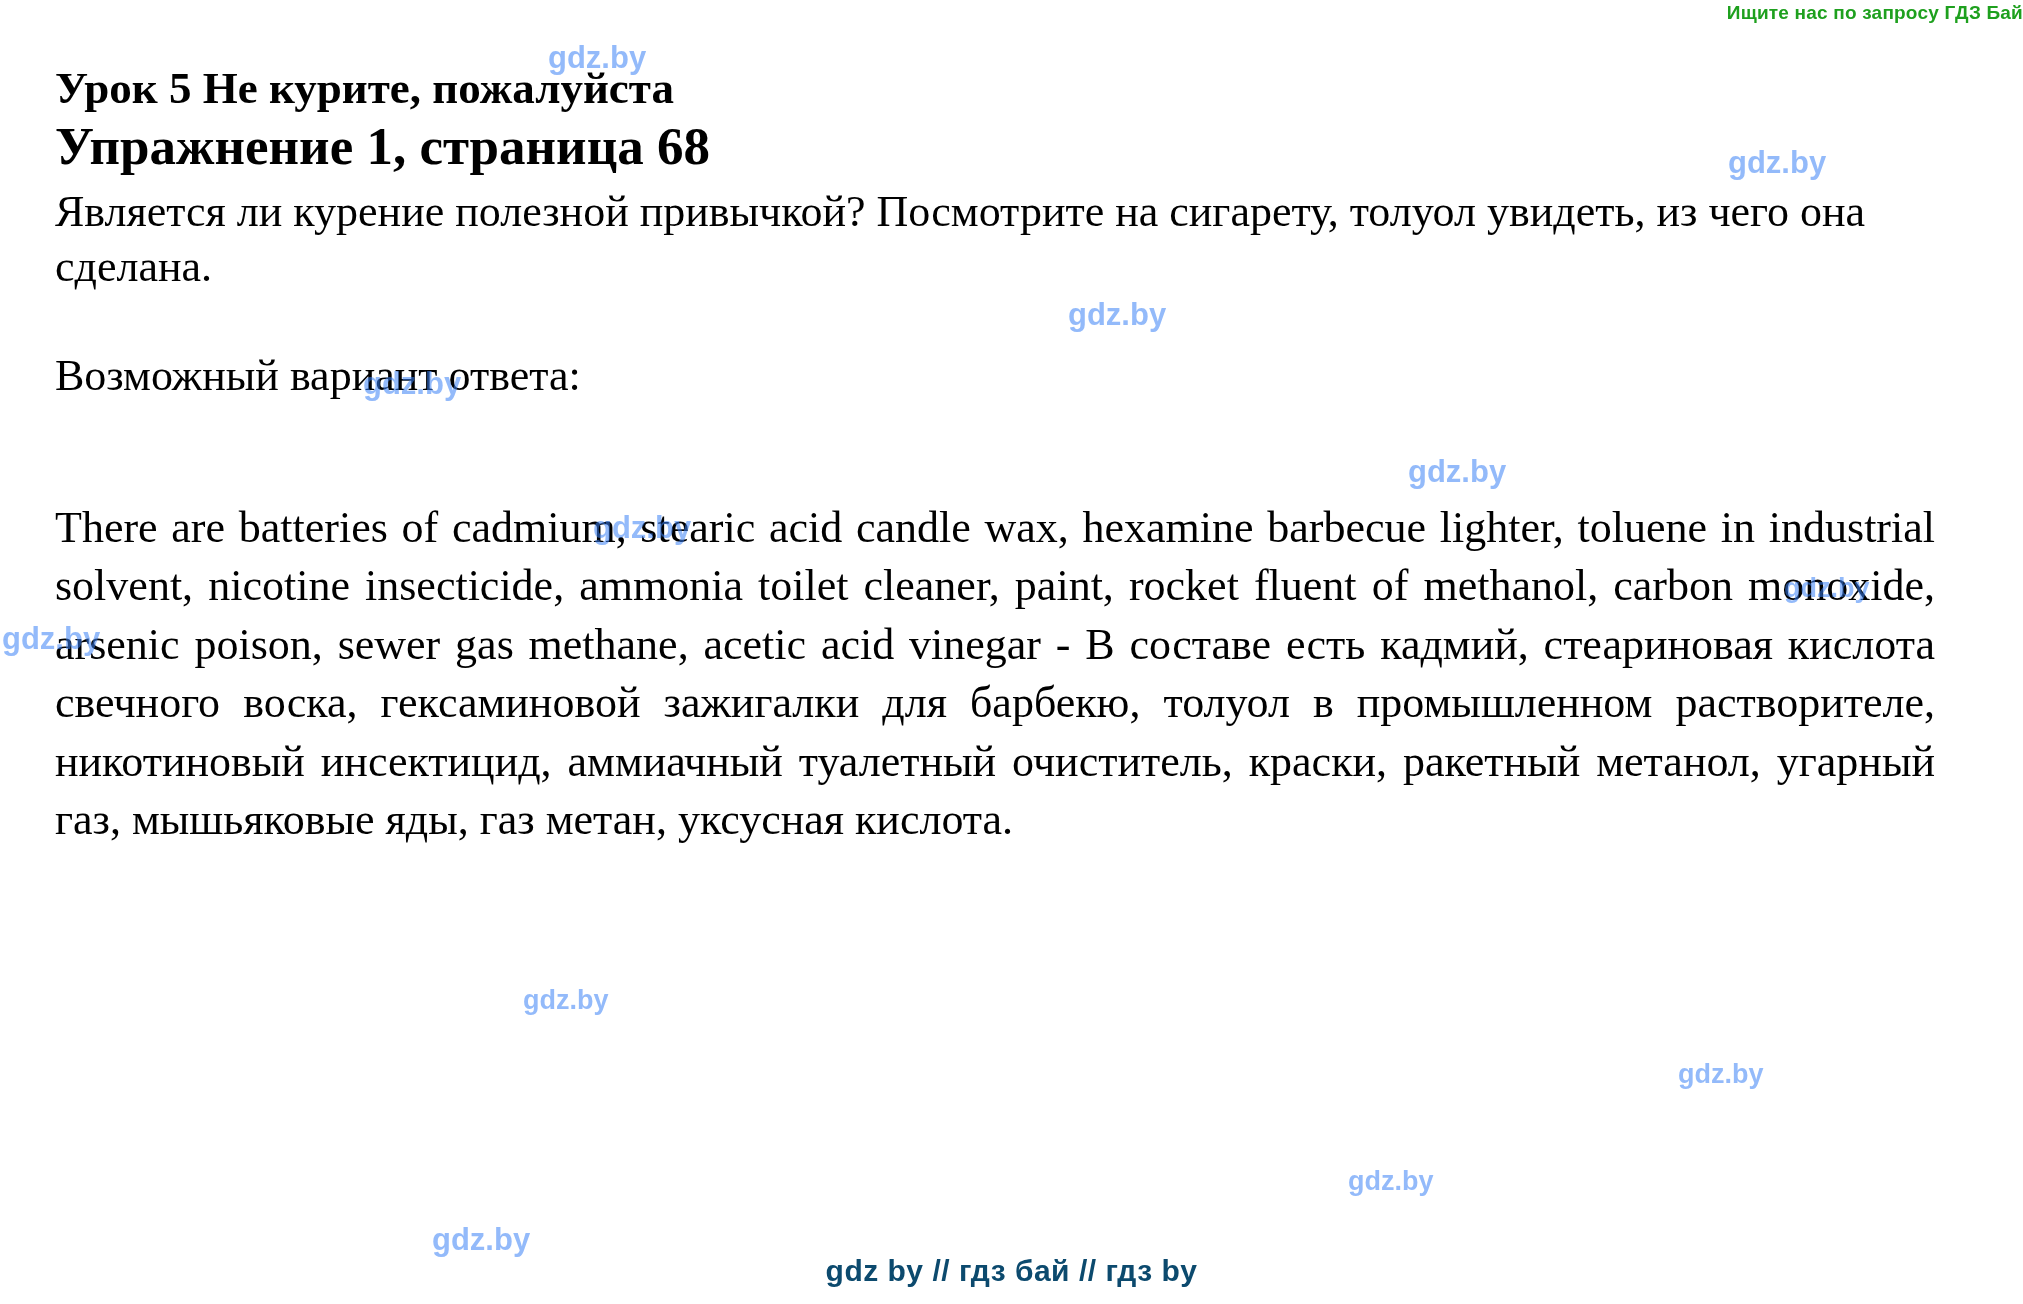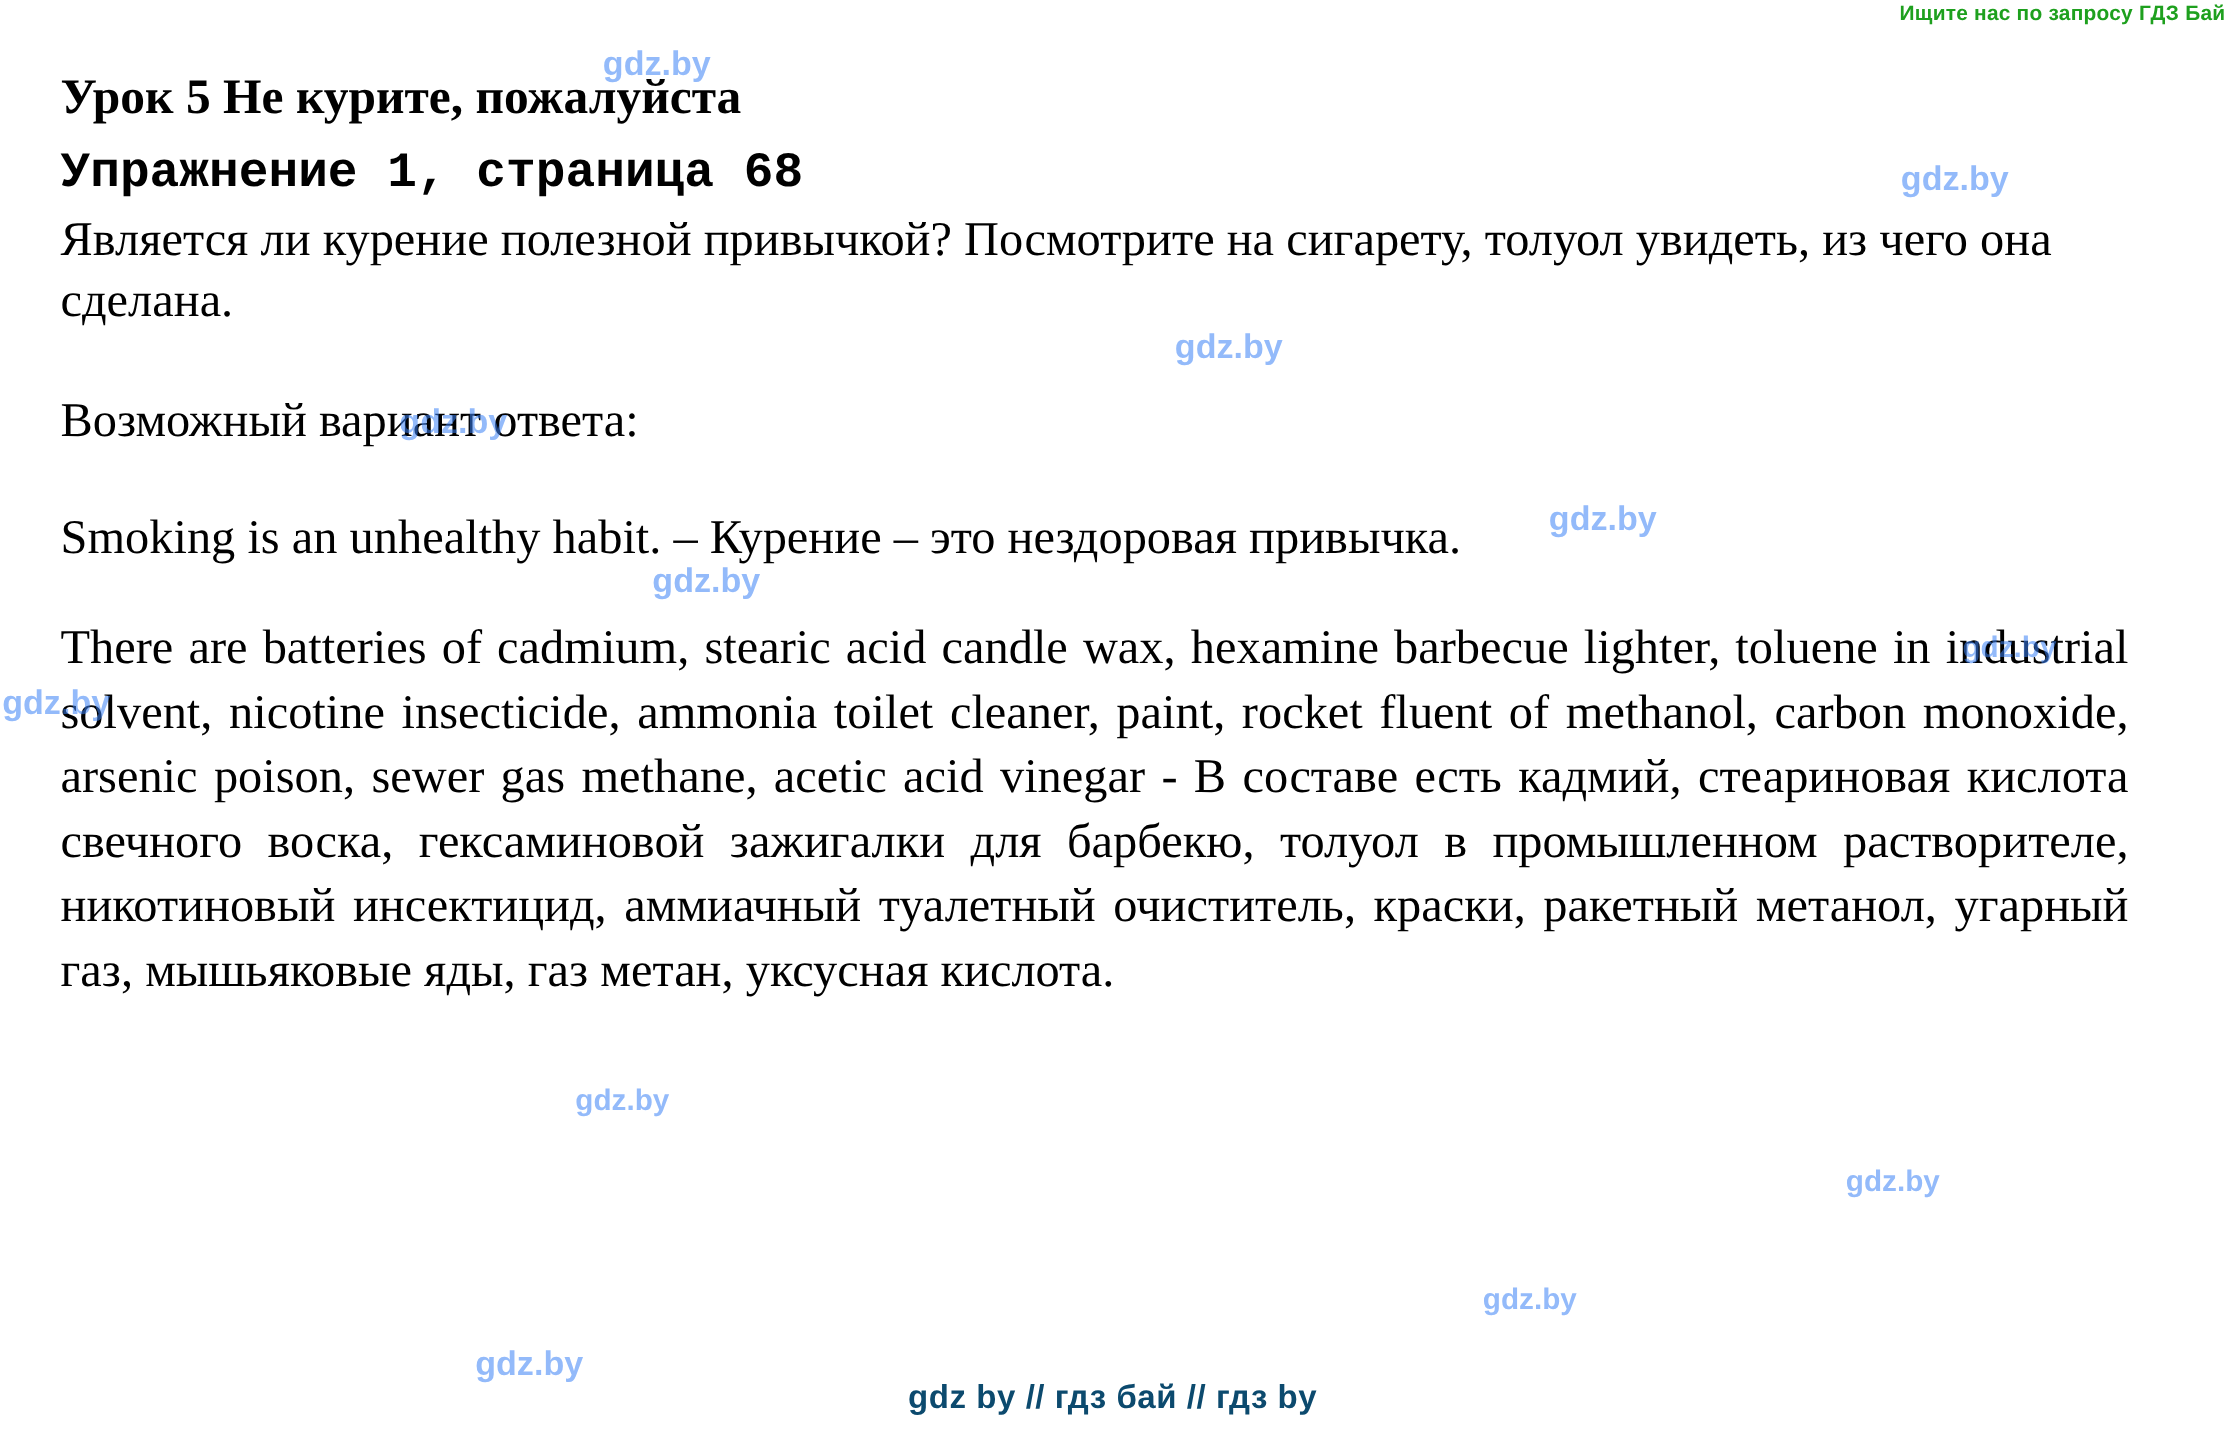--- a/index.html
+++ b/index.html
@@ -56,25 +56,25 @@
   }
 
   .h-title {
     font-family: "Liberation Serif", serif;
     font-weight: bold;
     font-size: 45px;
     line-height: 1.18;
     margin: 0;
   }
   .h-sub {
-    font-family: Liberation Mono, monospace;
+    font-family: Liberation Serif, serif;
     font-weight: bold;
-    font-size: 45px;
+    font-size: 53px;
     line-height: 1.18;
-    margin: 16px 0 6px 0;
+    margin: 0 0 6px 0;
   }
 
   .para {
     font-size: 44px;
     line-height: 1.25;
     margin: 0;
     text-align: left;
   }
 
   .para-task {
@@ -133,21 +133,20 @@
     <h2 class="h-sub">Упражнение 1, страница 68</h2>
 
     <p class="para para-task">Является ли курение полезной привычкой? Посмотрите на сигарету, толуол увидеть, из чего она сделана.</p>
 
     <div class="gap-1"></div>
 
     <p class="para-answer-label">Возможный вариант ответа:</p>
 
     <div class="gap-2"></div>
 
-    <p class="para-smoking">Smoking is an unhealthy habit. – Курение – это нездоровая привычка.</p>
 
     <div class="gap-3"></div>
 
     <p class="para-long">There are batteries of cadmium, stearic acid candle wax, hexamine barbecue lighter, toluene in industrial solvent, nicotine insecticide, ammonia toilet cleaner, paint, rocket fluent of methanol, carbon monoxide, arsenic poison, sewer gas methane, acetic acid vinegar  - В составе есть кадмий, стеариновая кислота свечного воска, гексаминовой зажигалки для барбекю, толуол в промышленном растворителе, никотиновый инсектицид, аммиачный туалетный очиститель, краски, ракетный метанол, угарный газ, мышьяковые яды, газ метан, уксусная кислота.</p>
 
   </div>
 
   <div class="footer">gdz by  //  гдз бай  //  гдз by</div>
 
   <div id="watermark-layer">

